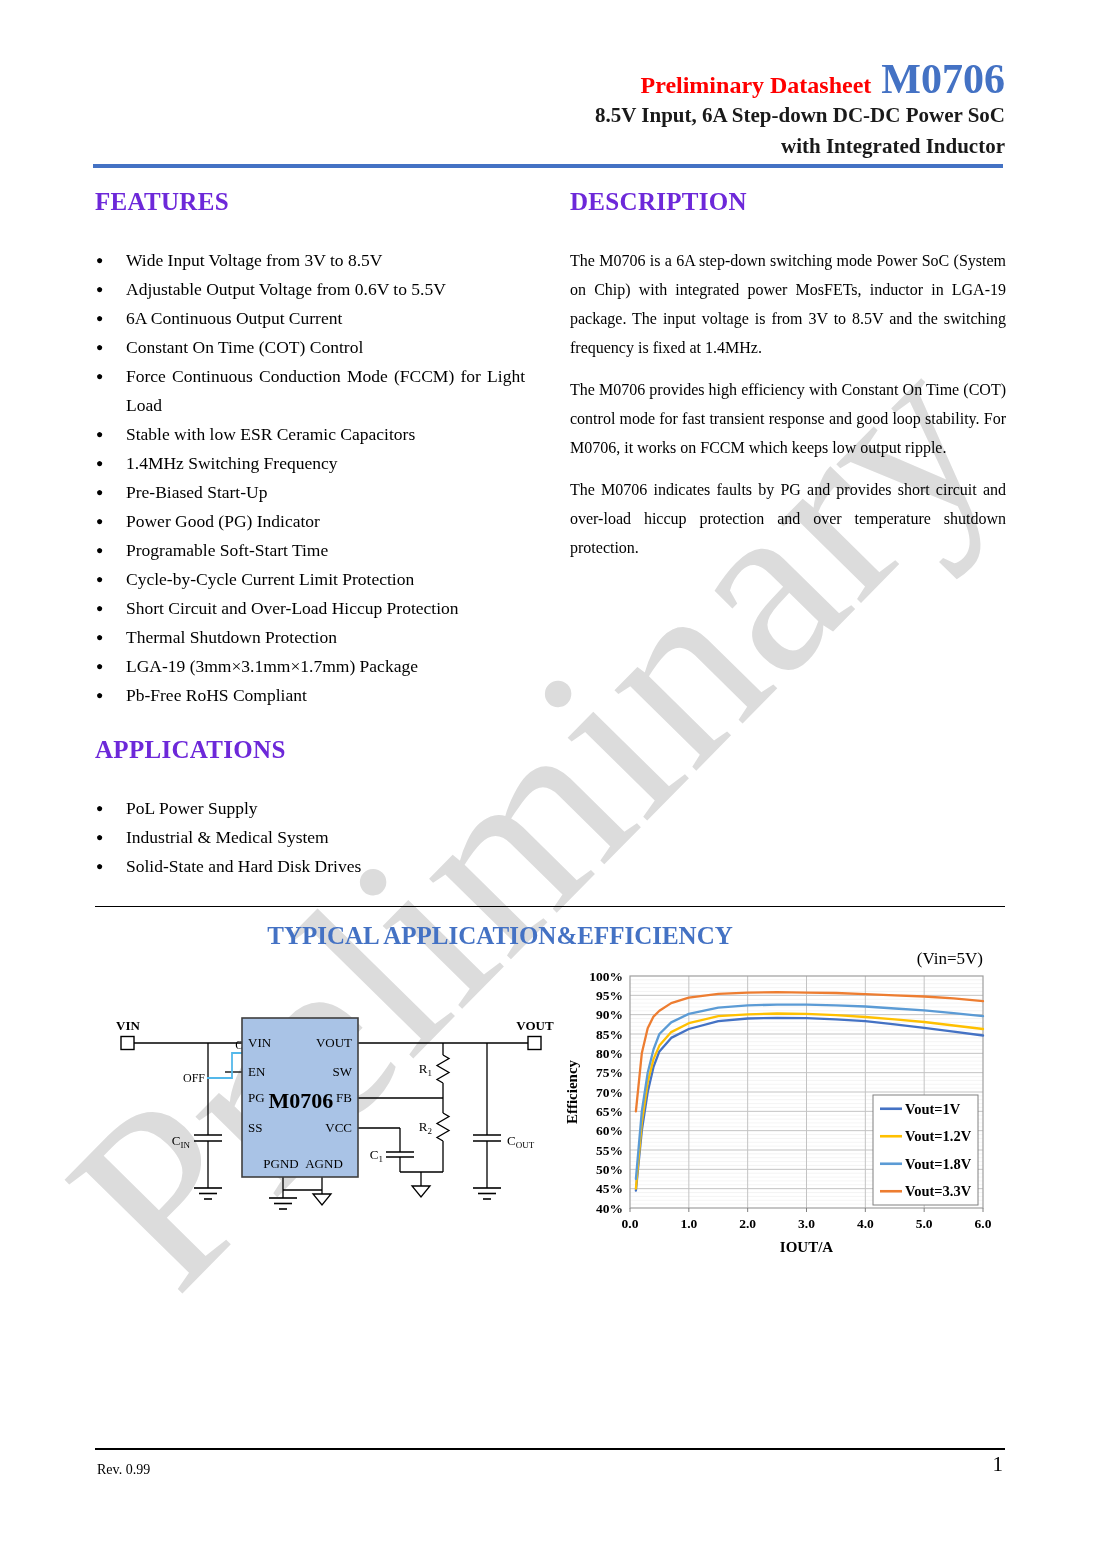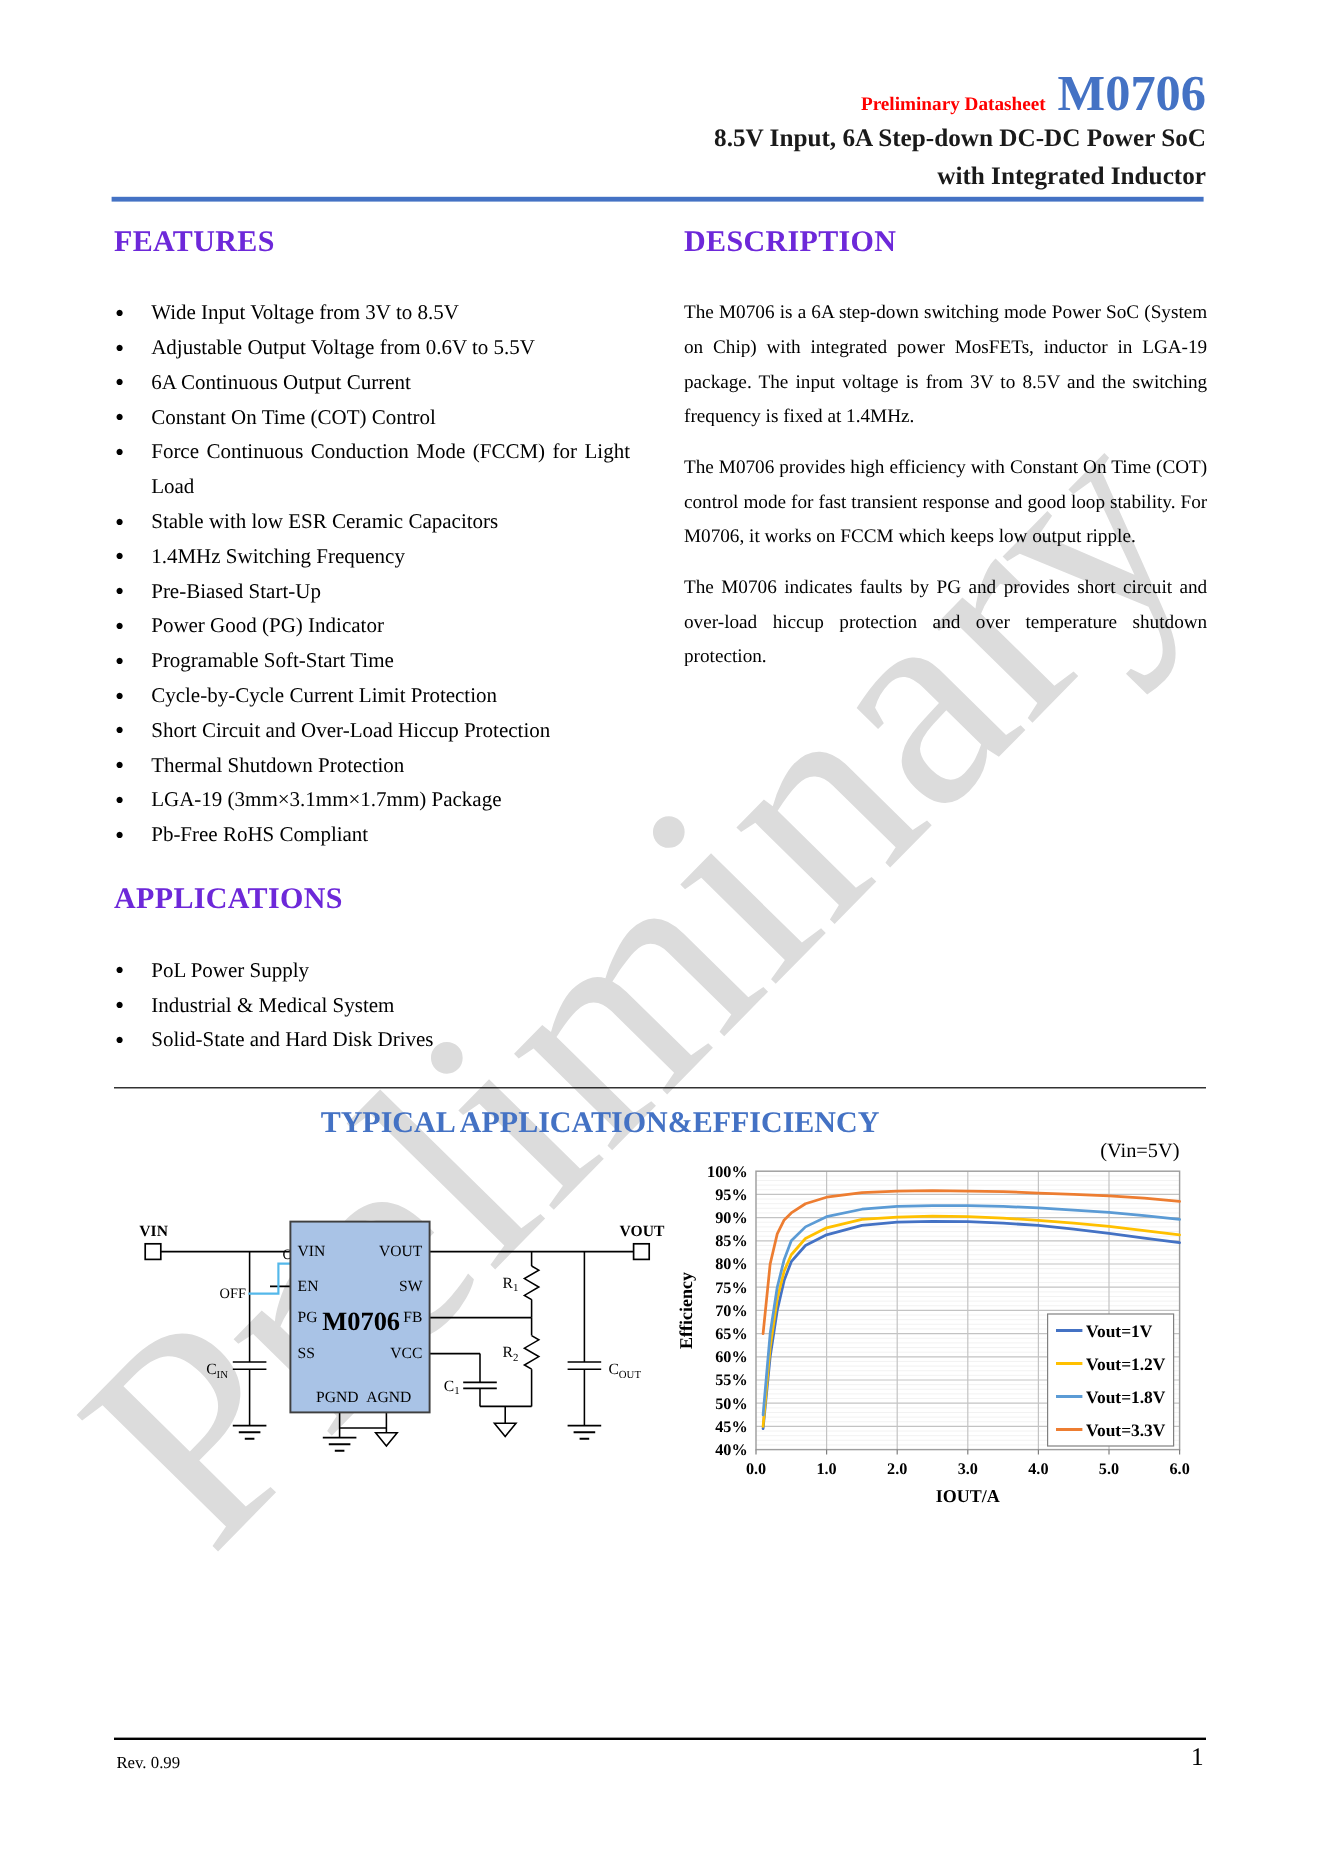--- a/index.html
+++ b/index.html
@@ -10,21 +10,21 @@
   .watermark {
     position:absolute; left:-170px; top:650px; width:1400px; height:340px;
     text-align:center; font-size:250px; line-height:340px; color:#dcdcdc;
     transform:rotate(-45.5deg); z-index:0; white-space:nowrap;
   }
   .content { position:absolute; left:0; top:0; width:1102px; height:1559px; z-index:1; }
 
   
   .header { position:absolute; top:58px; right:97px; text-align:right; line-height:1; }
   .hdr-line1 { white-space:nowrap; }
-  .hdr-prelim { color:#ff0000; font-weight:bold; font-size:16px; vertical-align:baseline; }
+  .hdr-prelim { color:#ff0000; font-weight:bold; font-size:24px; vertical-align:baseline; }
   .hdr-part  { color:#4472c4; font-weight:bold; font-size:42px; margin-left:6px; vertical-align:baseline; }
   .hdr-sub { font-weight:bold; font-size:21px; line-height:31px; color:#1a1a1a; }
   .blue-rule { position:absolute; left:93px; top:164px; width:910px; height:4px; background:#4472c4; }
 
   
   .col-left  { position:absolute; left:95px;  top:188px; width:430px; }
   .col-right { position:absolute; left:570px; top:188px; width:436px; }
   .sec-title { font-size:25px; font-weight:bold; color:#6d28d9; margin:0 0 30px 0; letter-spacing:0.3px; }
   .sec-title.apps { margin-top:26px; }
   ul.bullets { list-style:none; margin:0; padding:0; }

